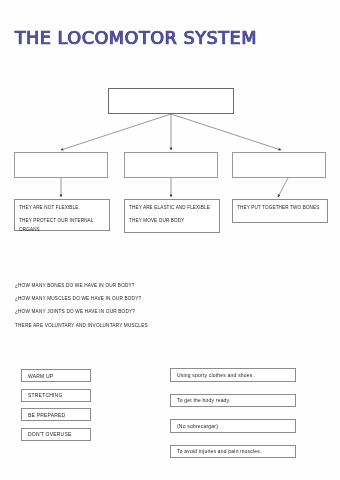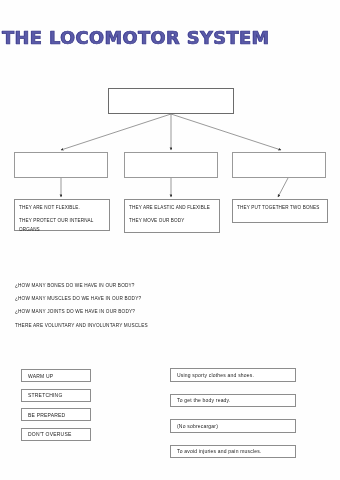--- a/index.html
+++ b/index.html
@@ -24,21 +24,21 @@
 
   
   .title {
     position: absolute;
     top: 28px;
     left: 0;
     width: 272px;
     text-align: center;
     font-family: "DejaVu Sans", sans-serif;
     font-size: 17.5px;
-    font-weight: bold;
+    font-weight: normal;
     letter-spacing: 0.6px;
     color: #5a5aa8;
     -webkit-text-stroke: 0.7px #3c3c88;
     text-shadow:
       0.7px 0 0 #ffffff,
       -0.7px 0 0 #6e6ec0;
     white-space: nowrap;
   }
 
   

